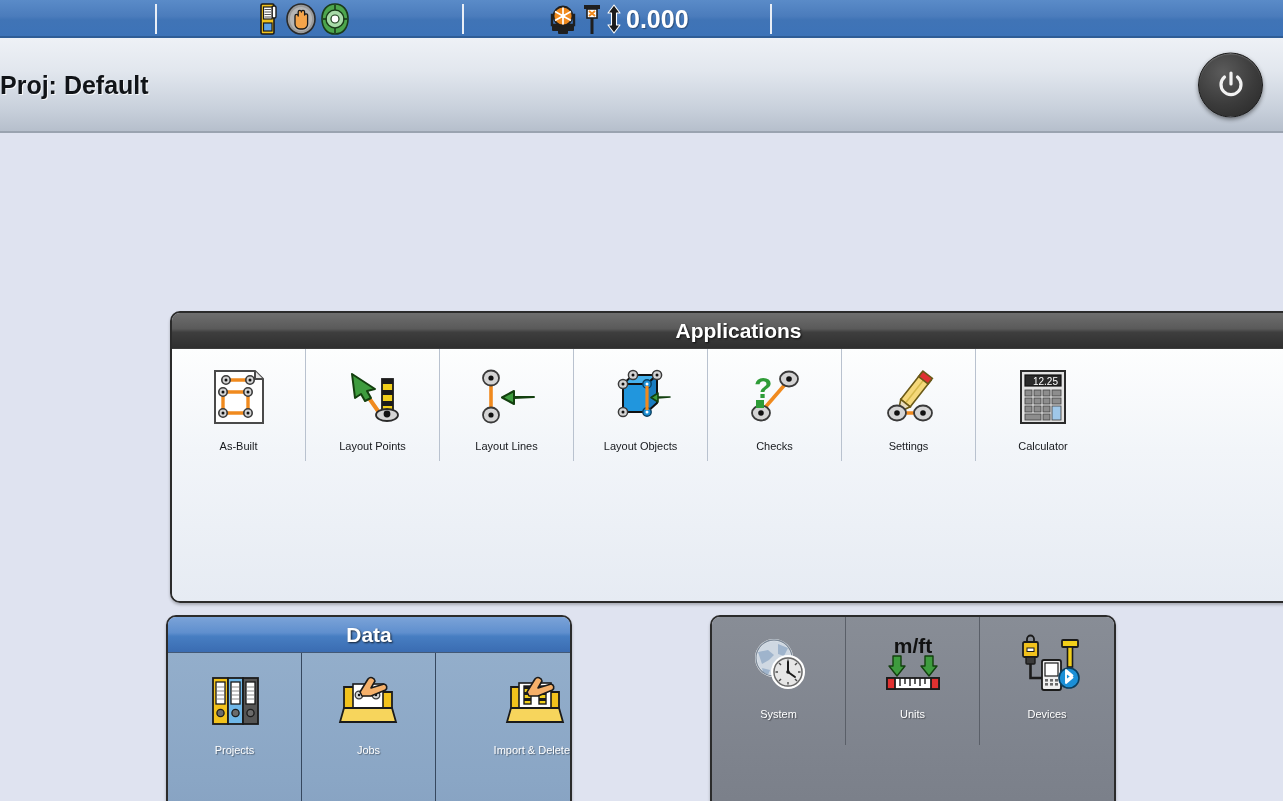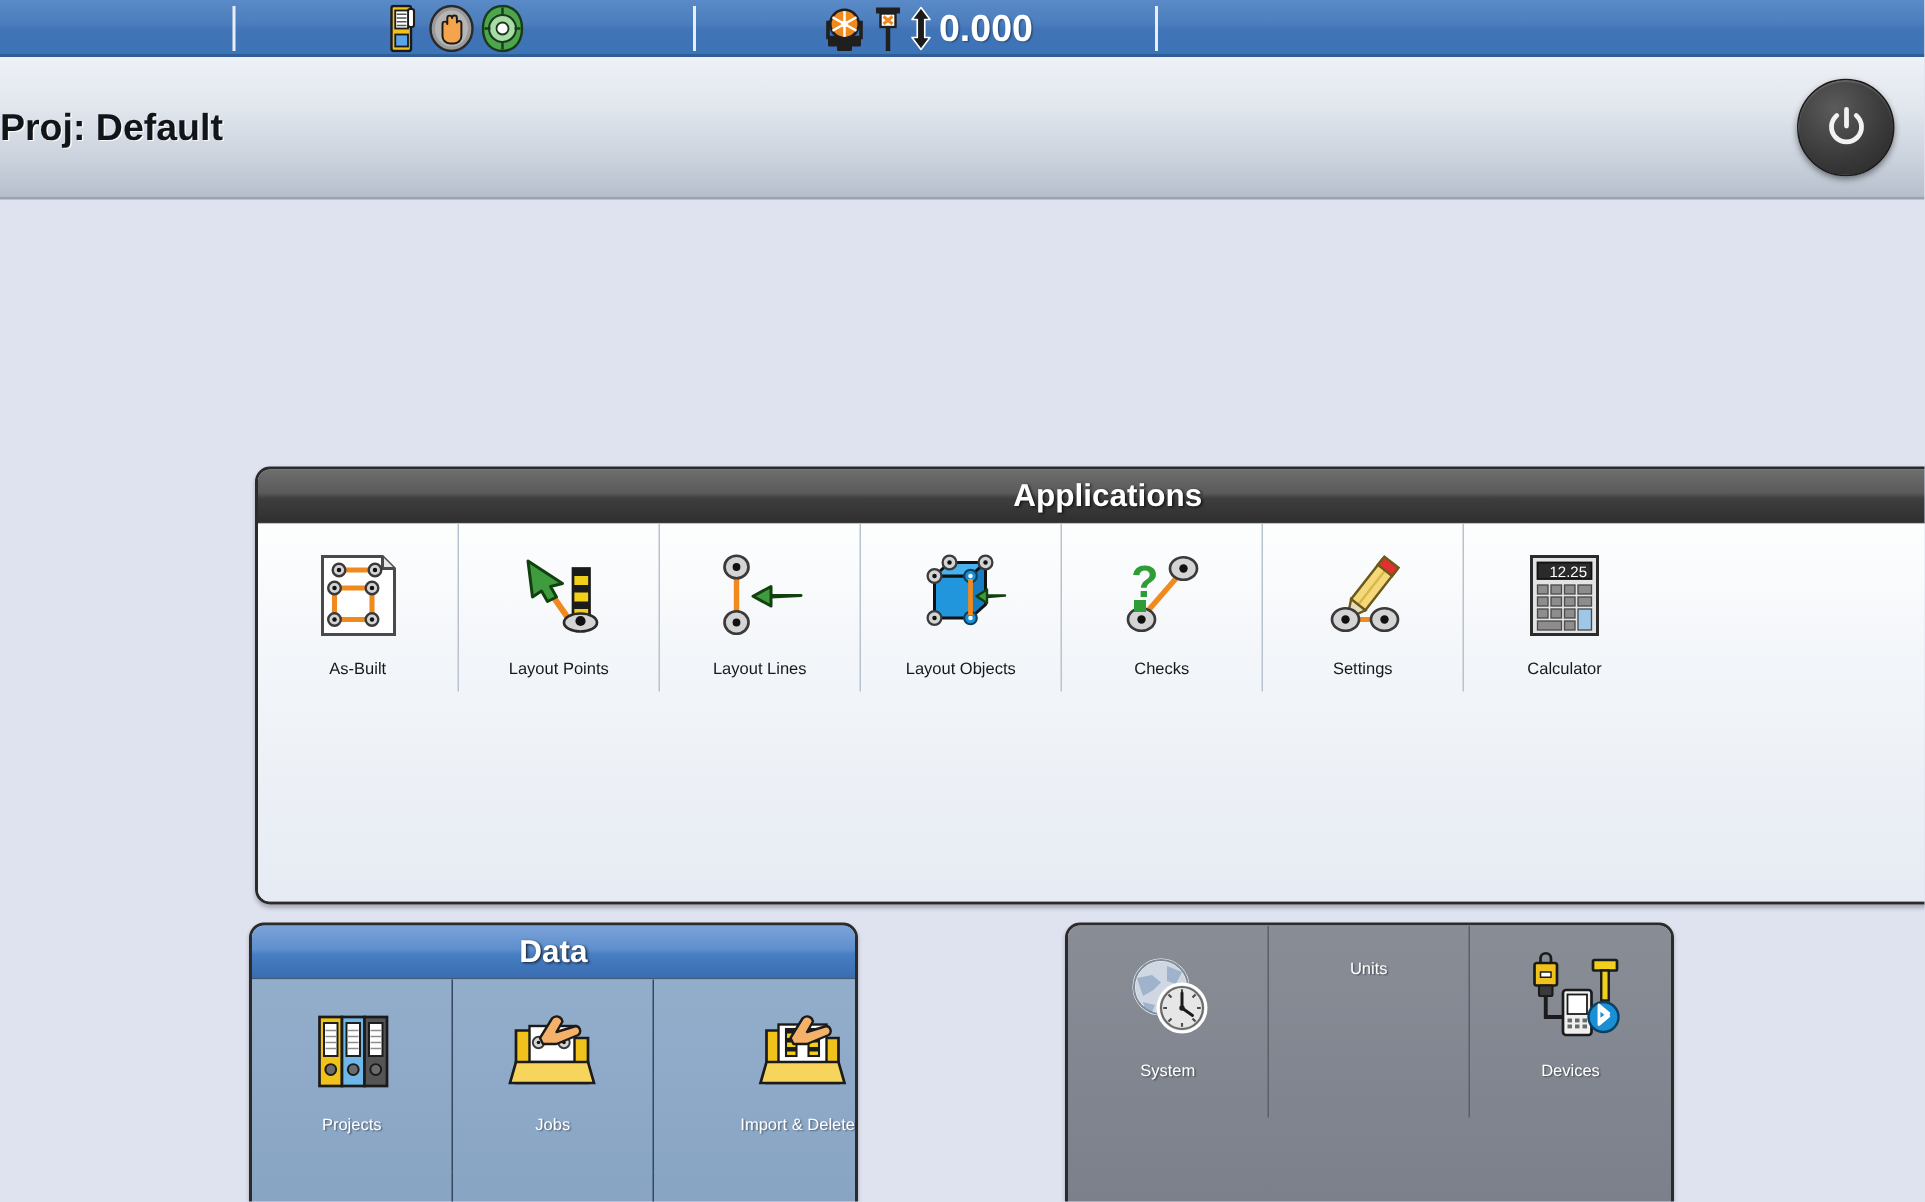--- a/index.html
+++ b/index.html
@@ -664,20 +664,40 @@
               </g>
               <line x1="40" y1="38" x2="40" y2="28" stroke="#1b1b1b" stroke-width="2" stroke-linecap="round"></line>
               <line x1="40" y1="38" x2="47" y2="43" stroke="#1b1b1b" stroke-width="2" stroke-linecap="round"></line>
               <circle cx="40" cy="38" r="1.8" fill="#1b1b1b"></circle>
             </svg>
           </div>
           <div class="tile-label">System</div>
         </div>
 
         <div class="set-tile tile">
+          <div class="tile-icon">
+            <svg width="66" height="62" viewBox="0 0 66 62">
+              <text x="33" y="19" text-anchor="middle" font-family="'Liberation Sans',sans-serif" font-size="21" font-weight="bold" fill="#111">m/ft</text>
+              <g fill="#3e9c3e" stroke="#13400f" stroke-width="1.4" stroke-linejoin="round">
+                <path d="M13,22 L21,22 L21,32 L25,32 L17,42 L9,32 L13,32 Z"></path>
+                <path d="M45,22 L53,22 L53,32 L57,32 L49,42 L41,32 L45,32 Z"></path>
+              </g>
+              <rect x="7" y="44" width="52" height="11" fill="#ffffff" stroke="#1b1b1b" stroke-width="1.8"></rect>
+              <rect x="7" y="44" width="8" height="11" fill="#e03131" stroke="#1b1b1b" stroke-width="1.8"></rect>
+              <rect x="51" y="44" width="8" height="11" fill="#e03131" stroke="#1b1b1b" stroke-width="1.8"></rect>
+              <g stroke="#1b1b1b" stroke-width="1.4">
+                <line x1="20" y1="44" x2="20" y2="52"></line>
+                  <line x1="25" y1="44" x2="25" y2="50"></line>
+                <line x1="30" y1="44" x2="30" y2="52"></line>
+                  <line x1="35" y1="44" x2="35" y2="50"></line>
+                <line x1="40" y1="44" x2="40" y2="52"></line>
+                  <line x1="45" y1="44" x2="45" y2="50"></line>
+              </g>
+            </svg>
+          </div>
           <div class="tile-label">Units</div>
         </div>
 
         <div class="set-tile tile">
           <div class="tile-icon">
             <svg width="66" height="62" viewBox="0 0 66 62">
               <rect x="9" y="8" width="15" height="15" rx="1.5" fill="#f2c21c" stroke="#1b1b1b" stroke-width="1.8"></rect>
               <path d="M13,8 L13,5 a3.5,3.5 0 0 1 7,0 L20,8" fill="none" stroke="#1b1b1b" stroke-width="1.8"></path>
               <rect x="13" y="14" width="7" height="3.5" fill="#ffffff" stroke="#1b1b1b" stroke-width="1"></rect>
               <rect x="12" y="23" width="9" height="7" rx="1" fill="#3a3a3a" stroke="#1b1b1b" stroke-width="1.4"></rect>

